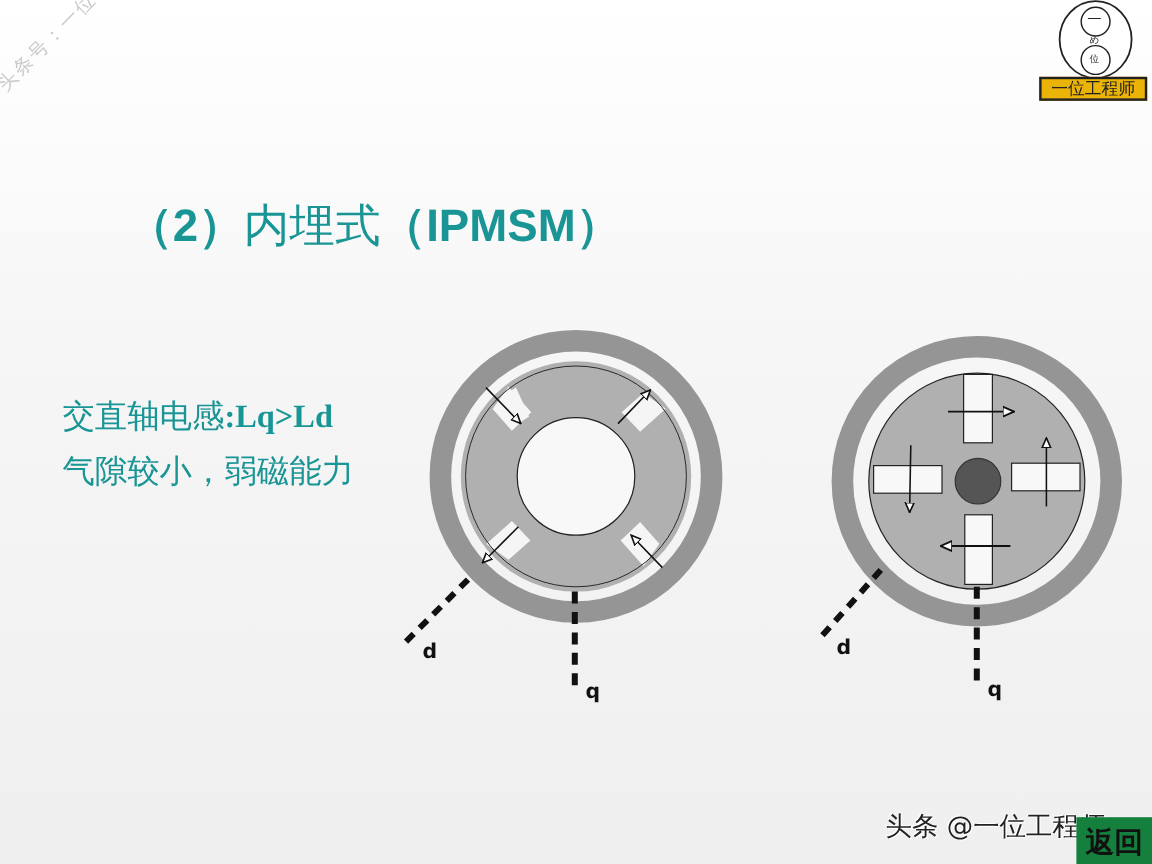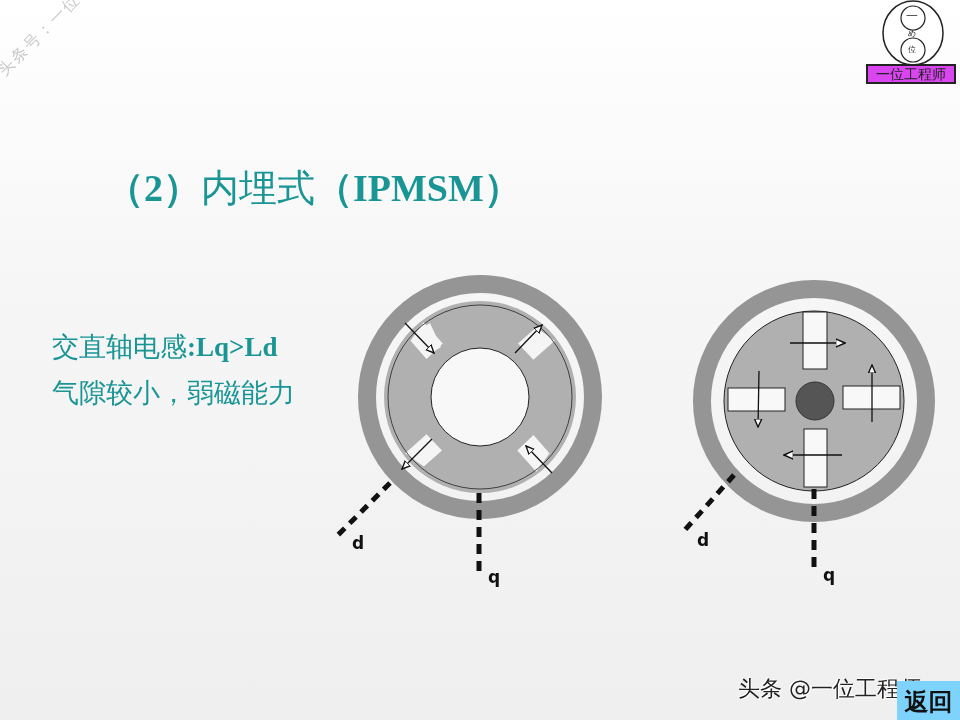--- a/index.html
+++ b/index.html
@@ -12,44 +12,44 @@
     position:absolute; left:-6px; top:66px;
     transform: rotate(-45deg); transform-origin: left top;
     color:#c9c9c9; font-size:16px; letter-spacing:2px; white-space:nowrap;
     font-family: "DejaVu Sans", sans-serif;
   }
   .logo {
     position:absolute; left:866px; top:0; width:94px; height:88px;
   }
   .logo-label {
     position:absolute; left:866px; top:64px; width:90px; height:20px;
-    border:2px solid #222; background:#d946ef; box-sizing:border-box;
+    border:2px solid #222; background:#eab308; box-sizing:border-box;
     font-size:14px; line-height:16px; text-align:center; color:#222;
     font-family: "DejaVu Serif", serif;
   }
   .title {
     position:absolute; left:106px; top:163px;
     color:#1a9595; font-size:38px; font-weight:bold; white-space:nowrap;
-    font-family: Liberation Serif, serif;
+    font-family: Liberation Sans, sans-serif;
   }
   .title .cn { font-weight:normal; }
   .body-text {
     position:absolute; left:52px; top:324px; color:#1a9595;
     font-size:27px; line-height:46px; font-family: "DejaVu Sans", sans-serif;
   }
   .body-text .latin { font-family: "Liberation Serif", serif; font-weight:bold; }
   .diagram { position:absolute; }
   .footer-wm {
     position:absolute; left:738px; top:674px; color:#222; font-size:22px;
     white-space:nowrap; font-family: "DejaVu Sans", sans-serif;
     text-shadow: 1px 1px 0 #fff, -1px -1px 0 #fff;
   }
   .back-btn {
     position:absolute; left:897px; top:681px; width:63px; height:39px;
-    background:#7dd3fc; color:#111; font-size:24px; font-weight:bold;
+    background:#15803d; color:#111; font-size:24px; font-weight:bold;
     font-family: "DejaVu Serif", serif; text-align:center; line-height:42px;
     cursor:pointer;
   }
 </style>
 </head>
 <body>
 
 <div class="watermark-diag">头条号：一位工程师</div>
 
 <svg class="logo" viewBox="0 0 94 88" width="94" height="88">

